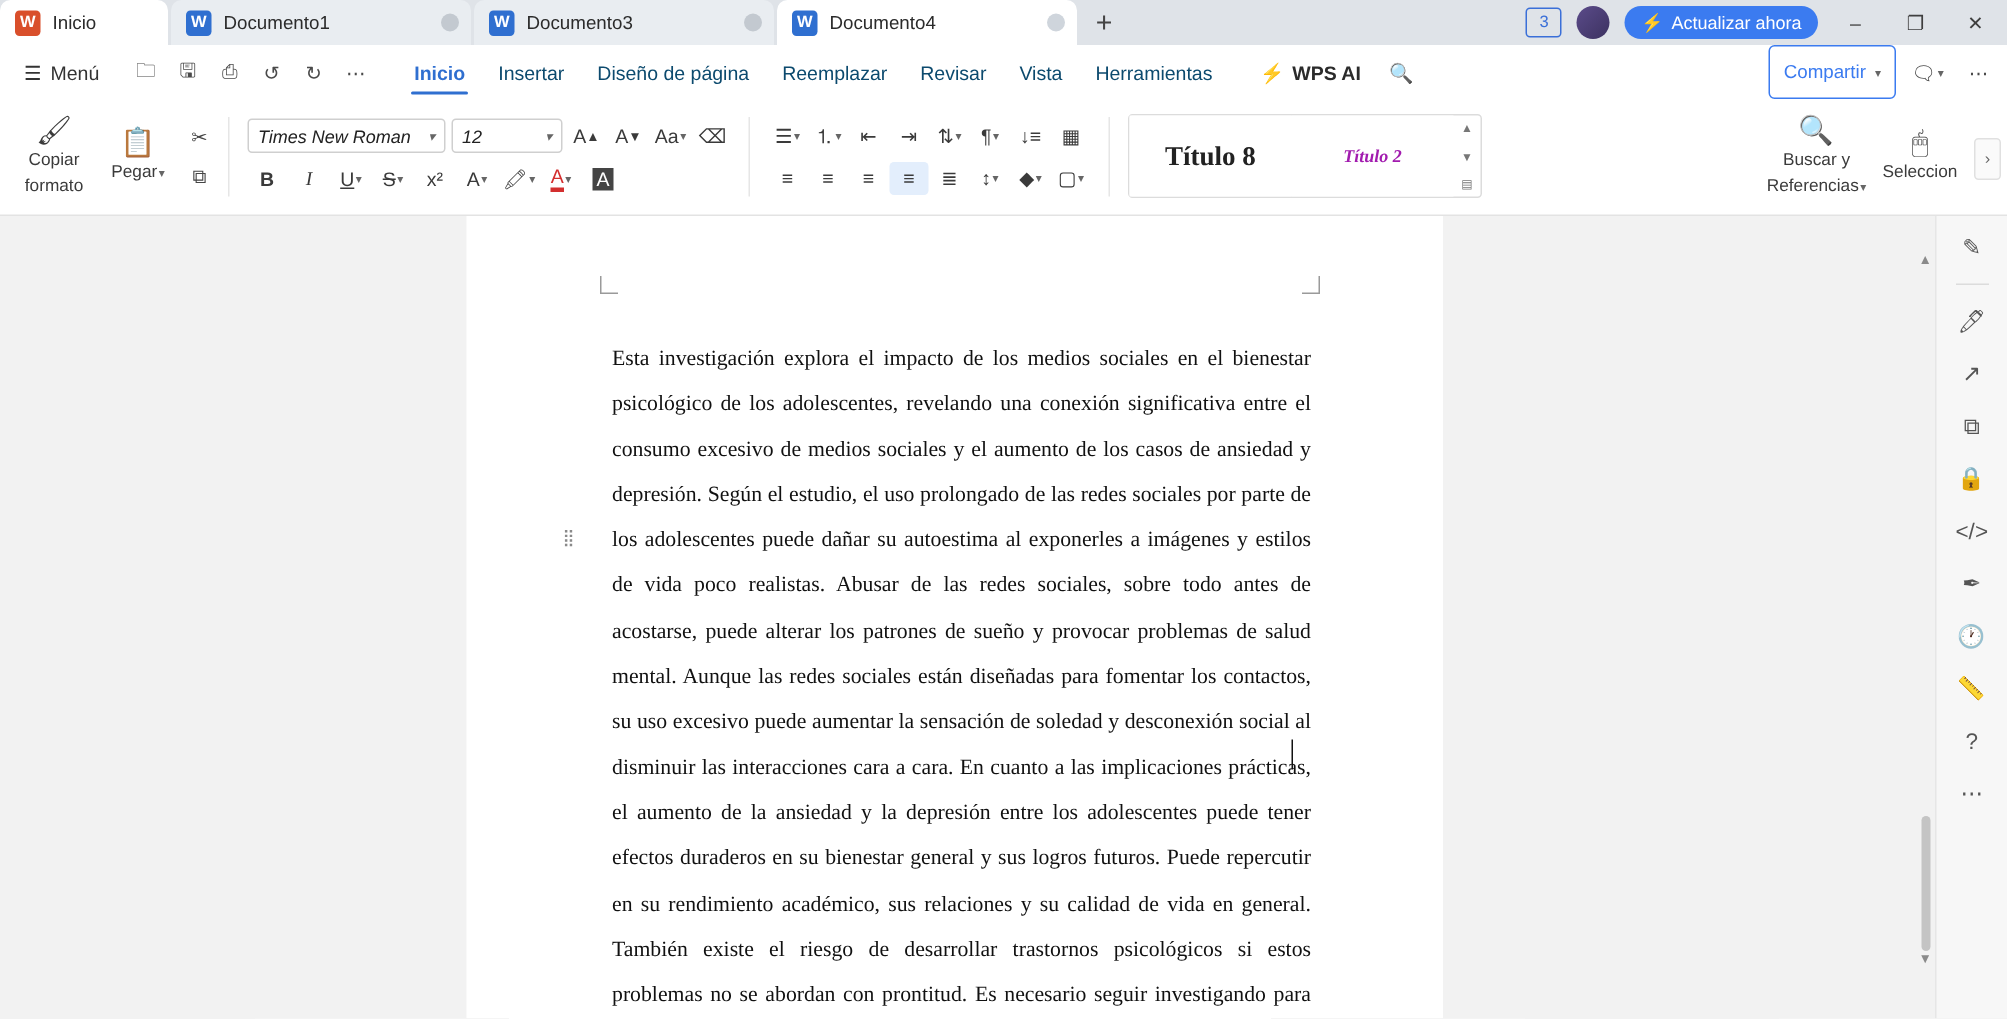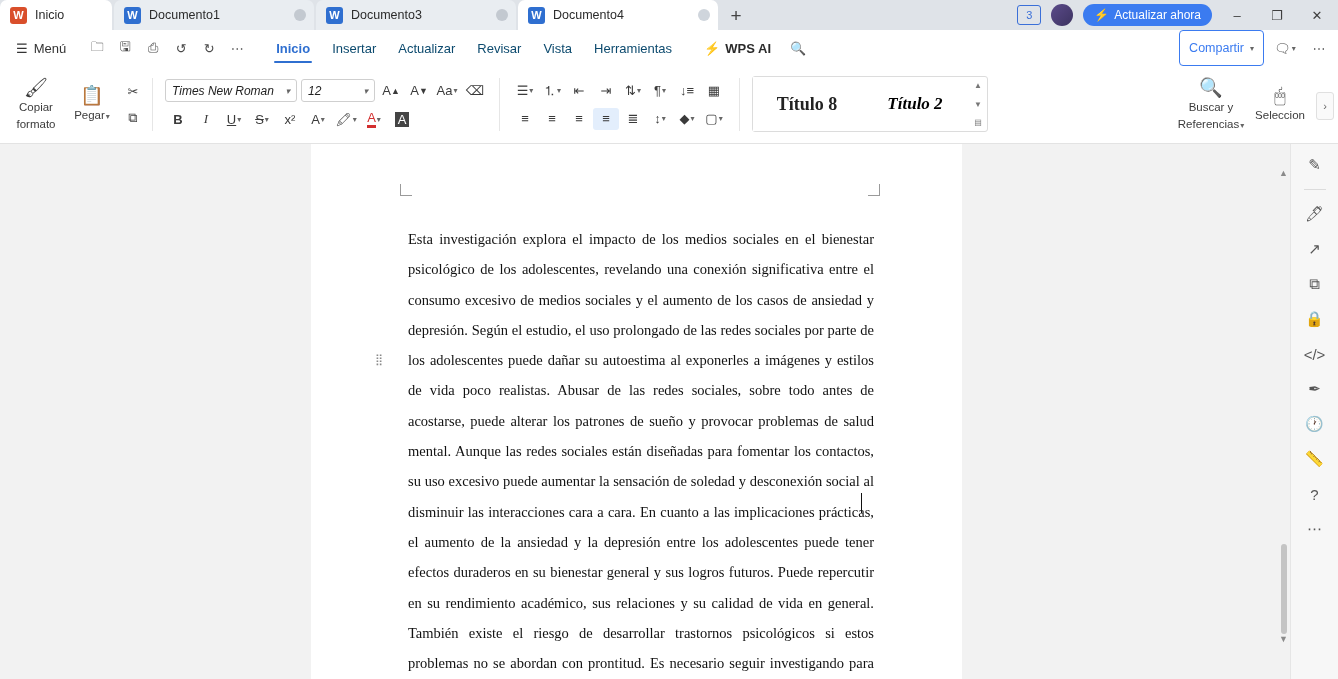--- a/index.html
+++ b/index.html
@@ -134,21 +134,21 @@
     display: flex; align-items: center; border: 1px solid #dcdcdc; border-radius: 3px;
     height: 56px; margin: 10px 4px 0 6px; background: #fff; position: relative;
     padding-right: 18px;
   }
   .stylecell {
     width: 108px; height: 54px; display: flex; align-items: center;
     justify-content: center; font-size: 13px; color: #222; background: #fff;
   }
   .stylecell.sel { border: 1.5px solid #3b7bf0; width: 112px; height: 52px; }
   .stylecell.h1 { font-size: 18px; font-weight: bold; font-family: "Liberation Serif", serif; }
-  .stylecell.h2 { font-size: 17px; font-weight: bold; font-style: italic; font-family: "Liberation Serif", serif; color: #000000; }
+  .stylecell.h2 { font-size: 12px; font-weight: bold; font-style: italic; font-family: "Liberation Serif", serif; color: #a21caf; }
   .stylescroll {
     position: absolute; right: 2px; top: 2px; bottom: 2px; width: 14px;
     display: flex; flex-direction: column; justify-content: space-between;
     align-items: center; color: #777; font-size: 8px; padding: 2px 0;
   }
   .ribbon-right {
     margin-left: auto; display: flex; align-items: center; padding-right: 26px; gap: 4px;
   }
   .ribbon-expand {
     position: absolute; right: 4px; top: 26px; width: 18px; height: 28px;
@@ -261,21 +261,22 @@
       <div class="qic">🗀</div>
       <div class="qic">🖫</div>
       <div class="qic">⎙</div>
       <div class="qic">↺</div>
       <div class="qic">↻</div>
       <div class="qic">⋯</div>
     </div>
     <div class="ribbon-tabs">
       <div class="rtab active">Inicio</div>
       <div class="rtab">Insertar</div>
-      <div class="rtab">Actualizar</div>
+      <div class="rtab">Diseño de página</div>
+      <div class="rtab">Reemplazar</div>
       <div class="rtab">Revisar</div>
       <div class="rtab">Vista</div>
       <div class="rtab">Herramientas</div>
     </div>
     <div class="wps-ai">
       <span class="bolt">⚡</span>
       <span>WPS AI</span>
     </div>
     <div class="qic" style="margin-left:14px;">🔍</div>
 

